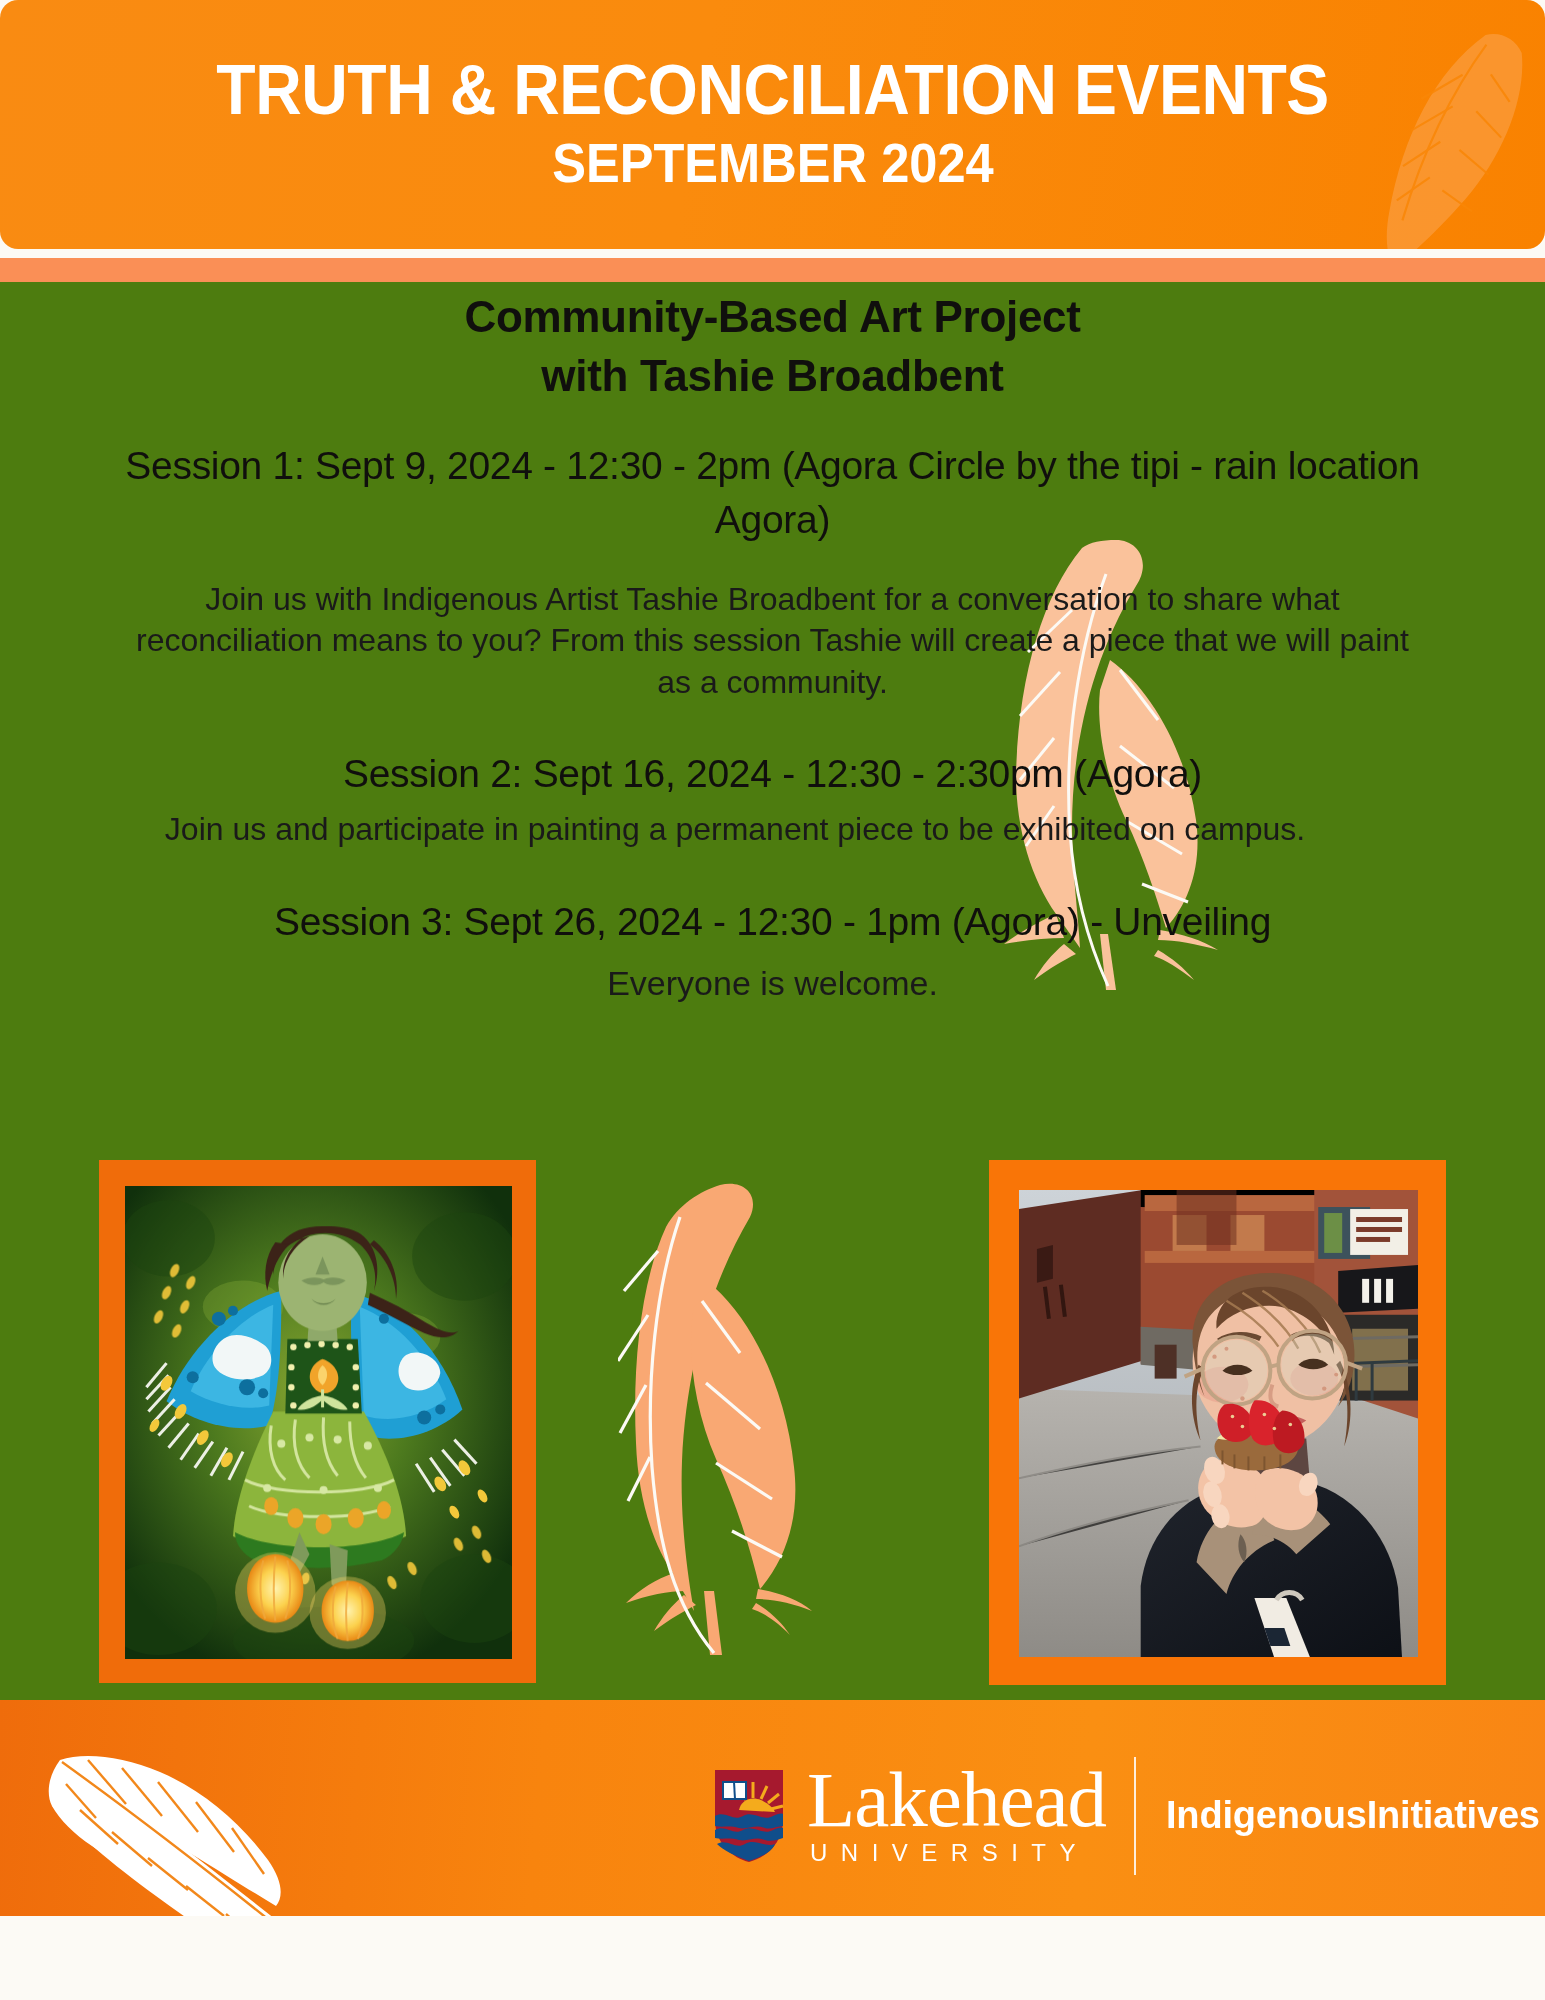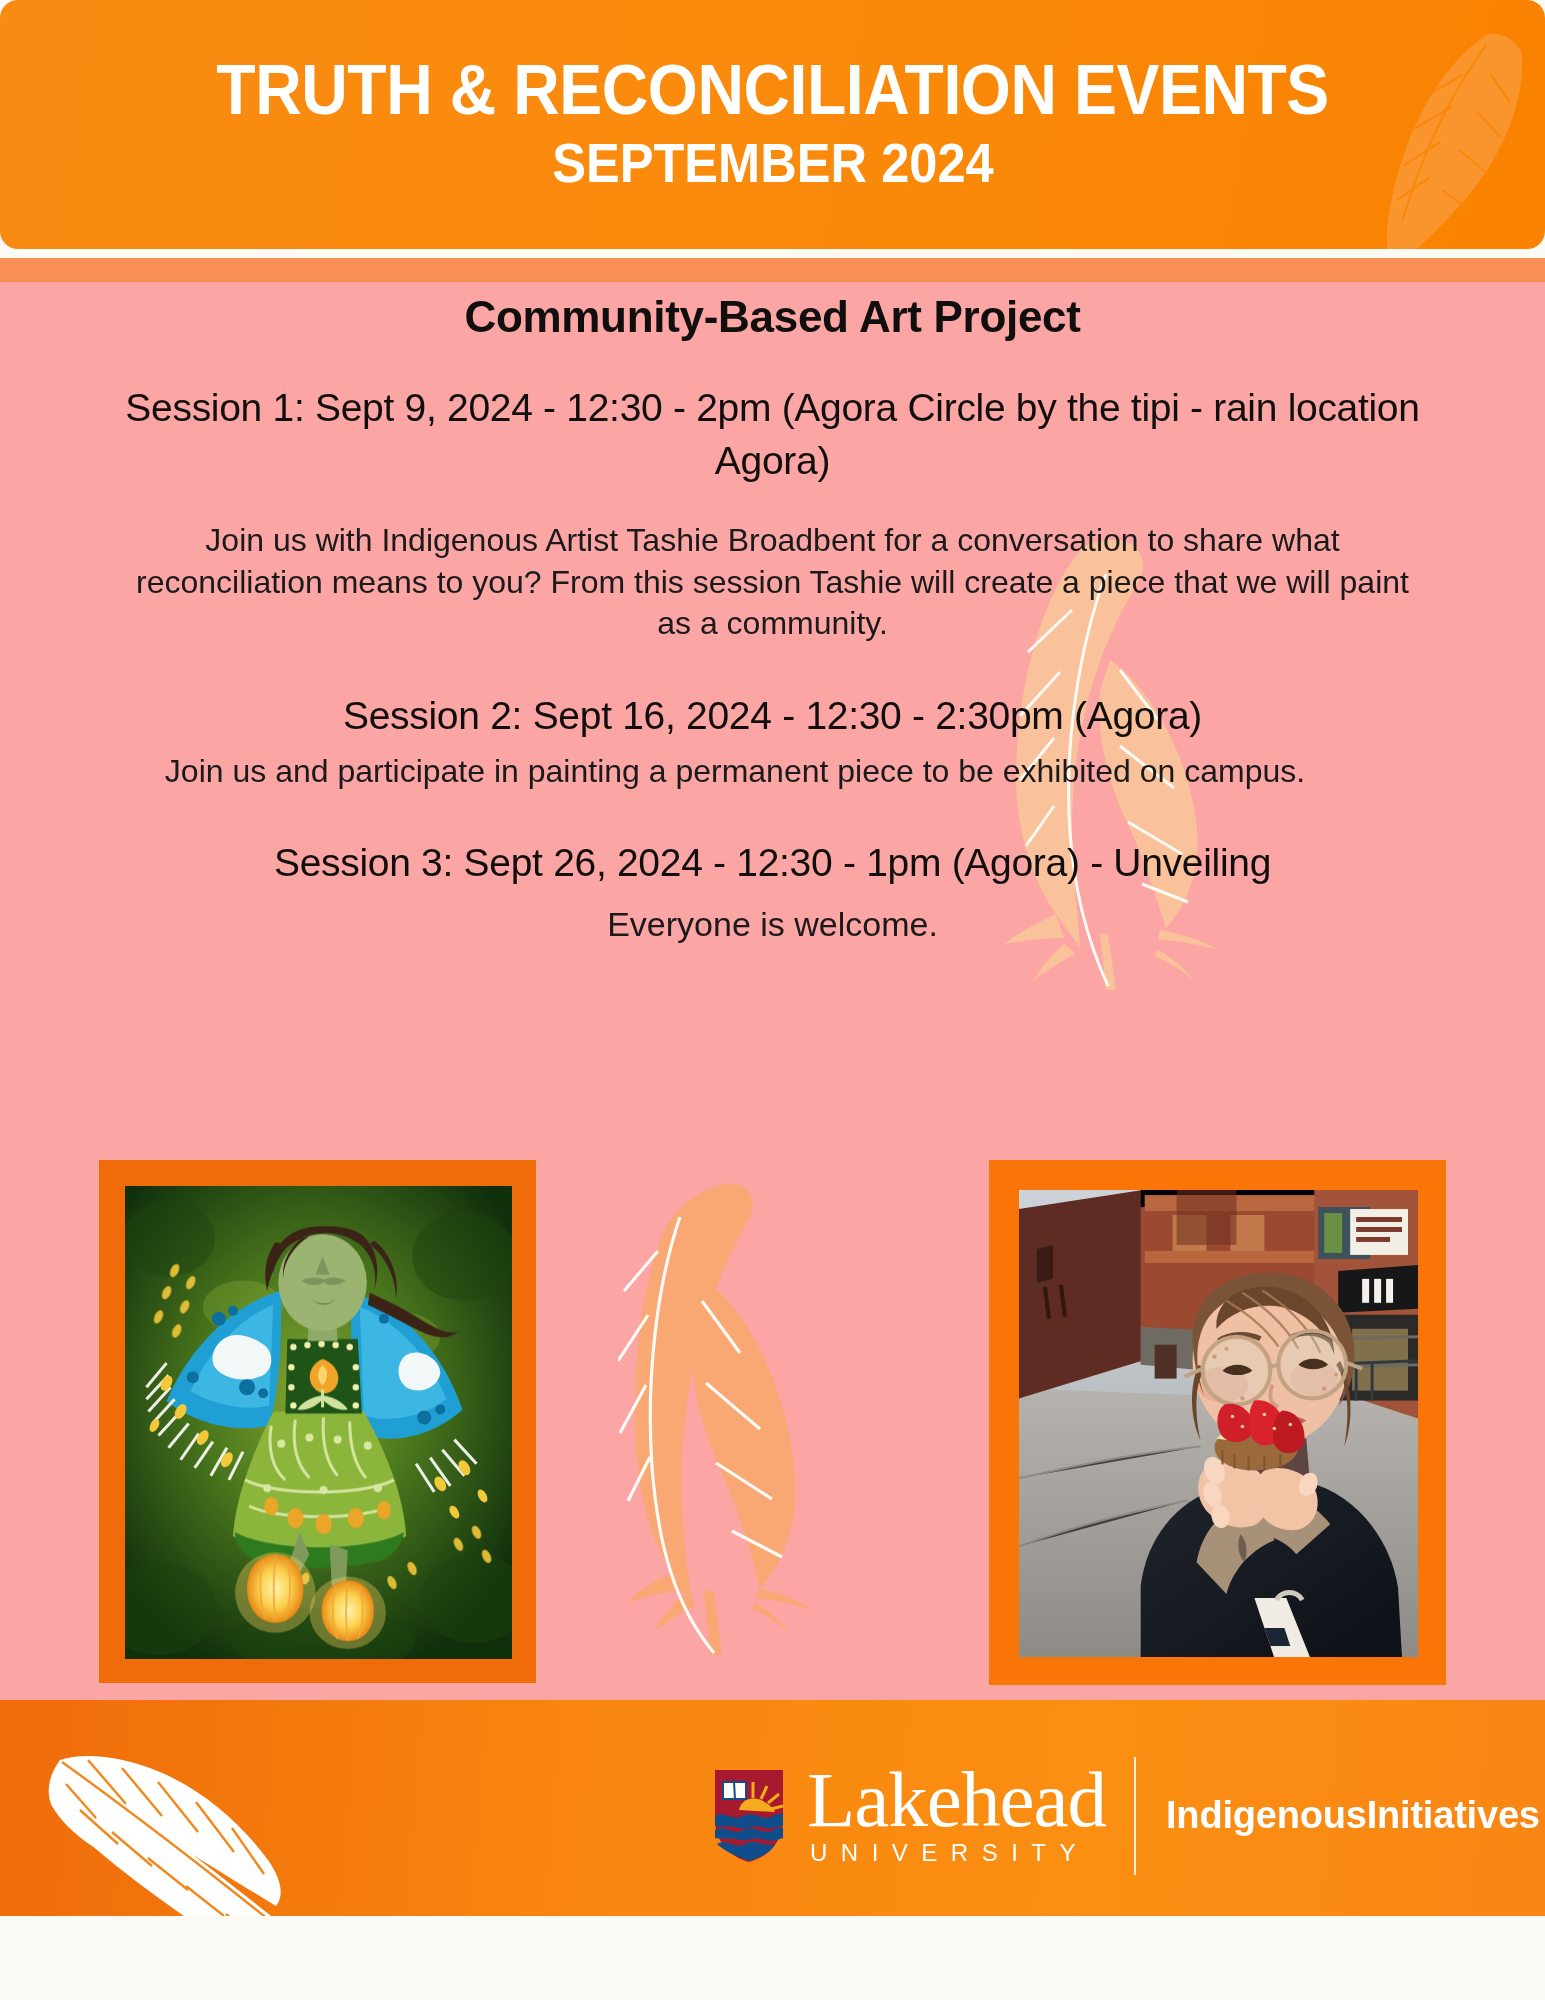--- a/index.html
+++ b/index.html
@@ -72,21 +72,21 @@
   .bar-light{
     position:absolute; left:0; top:258px;
     width:1545px; height:24px;
     background:#fa8f56;
   }
 
   
   .body-wrap{
     position:absolute; left:0; top:282px;
     width:1545px; height:1418px;
-    background:#fca5a5;
+    background:#4d7c0f;
     overflow:hidden;
   }
   .bg-feather-text{
     position:absolute;
     left:960px; top:258px;
     width:300px; height:450px;
     opacity:1;
     z-index:1;
   }
 
@@ -289,20 +289,21 @@
         <path d="M94 266 L66 306"></path>
         <path d="M160 130 L198 180"></path>
         <path d="M160 206 L214 248"></path>
         <path d="M168 282 L222 314"></path>
         <path d="M182 344 L228 362"></path>
       </g>
     </svg>
 
     <div class="content">
       <div class="evt-title">Community-Based Art Project</div>
+      <div class="evt-title">with Tashie Broadbent</div>
 
       <div class="session-head s1-head">Session 1: Sept 9, 2024 - 12:30 - 2pm (Agora Circle by the tipi - rain location Agora)</div>
       <div class="session-body s1-body">Join us with Indigenous Artist Tashie Broadbent for a conversation to share what reconciliation means to you? From this session Tashie will create a piece that we will paint as a community.</div>
 
       <div class="session-head s2-head">Session 2: Sept 16, 2024 - 12:30 - 2:30pm (Agora)</div>
       <div class="session-body s2-body">Join us and participate in painting a permanent piece to be exhibited on campus.</div>
 
       <div class="session-head s3-head">Session 3: Sept 26, 2024 - 12:30 - 1pm (Agora) - Unveiling</div>
       <div class="session-body s3-body">Everyone is welcome.</div>
     </div>

